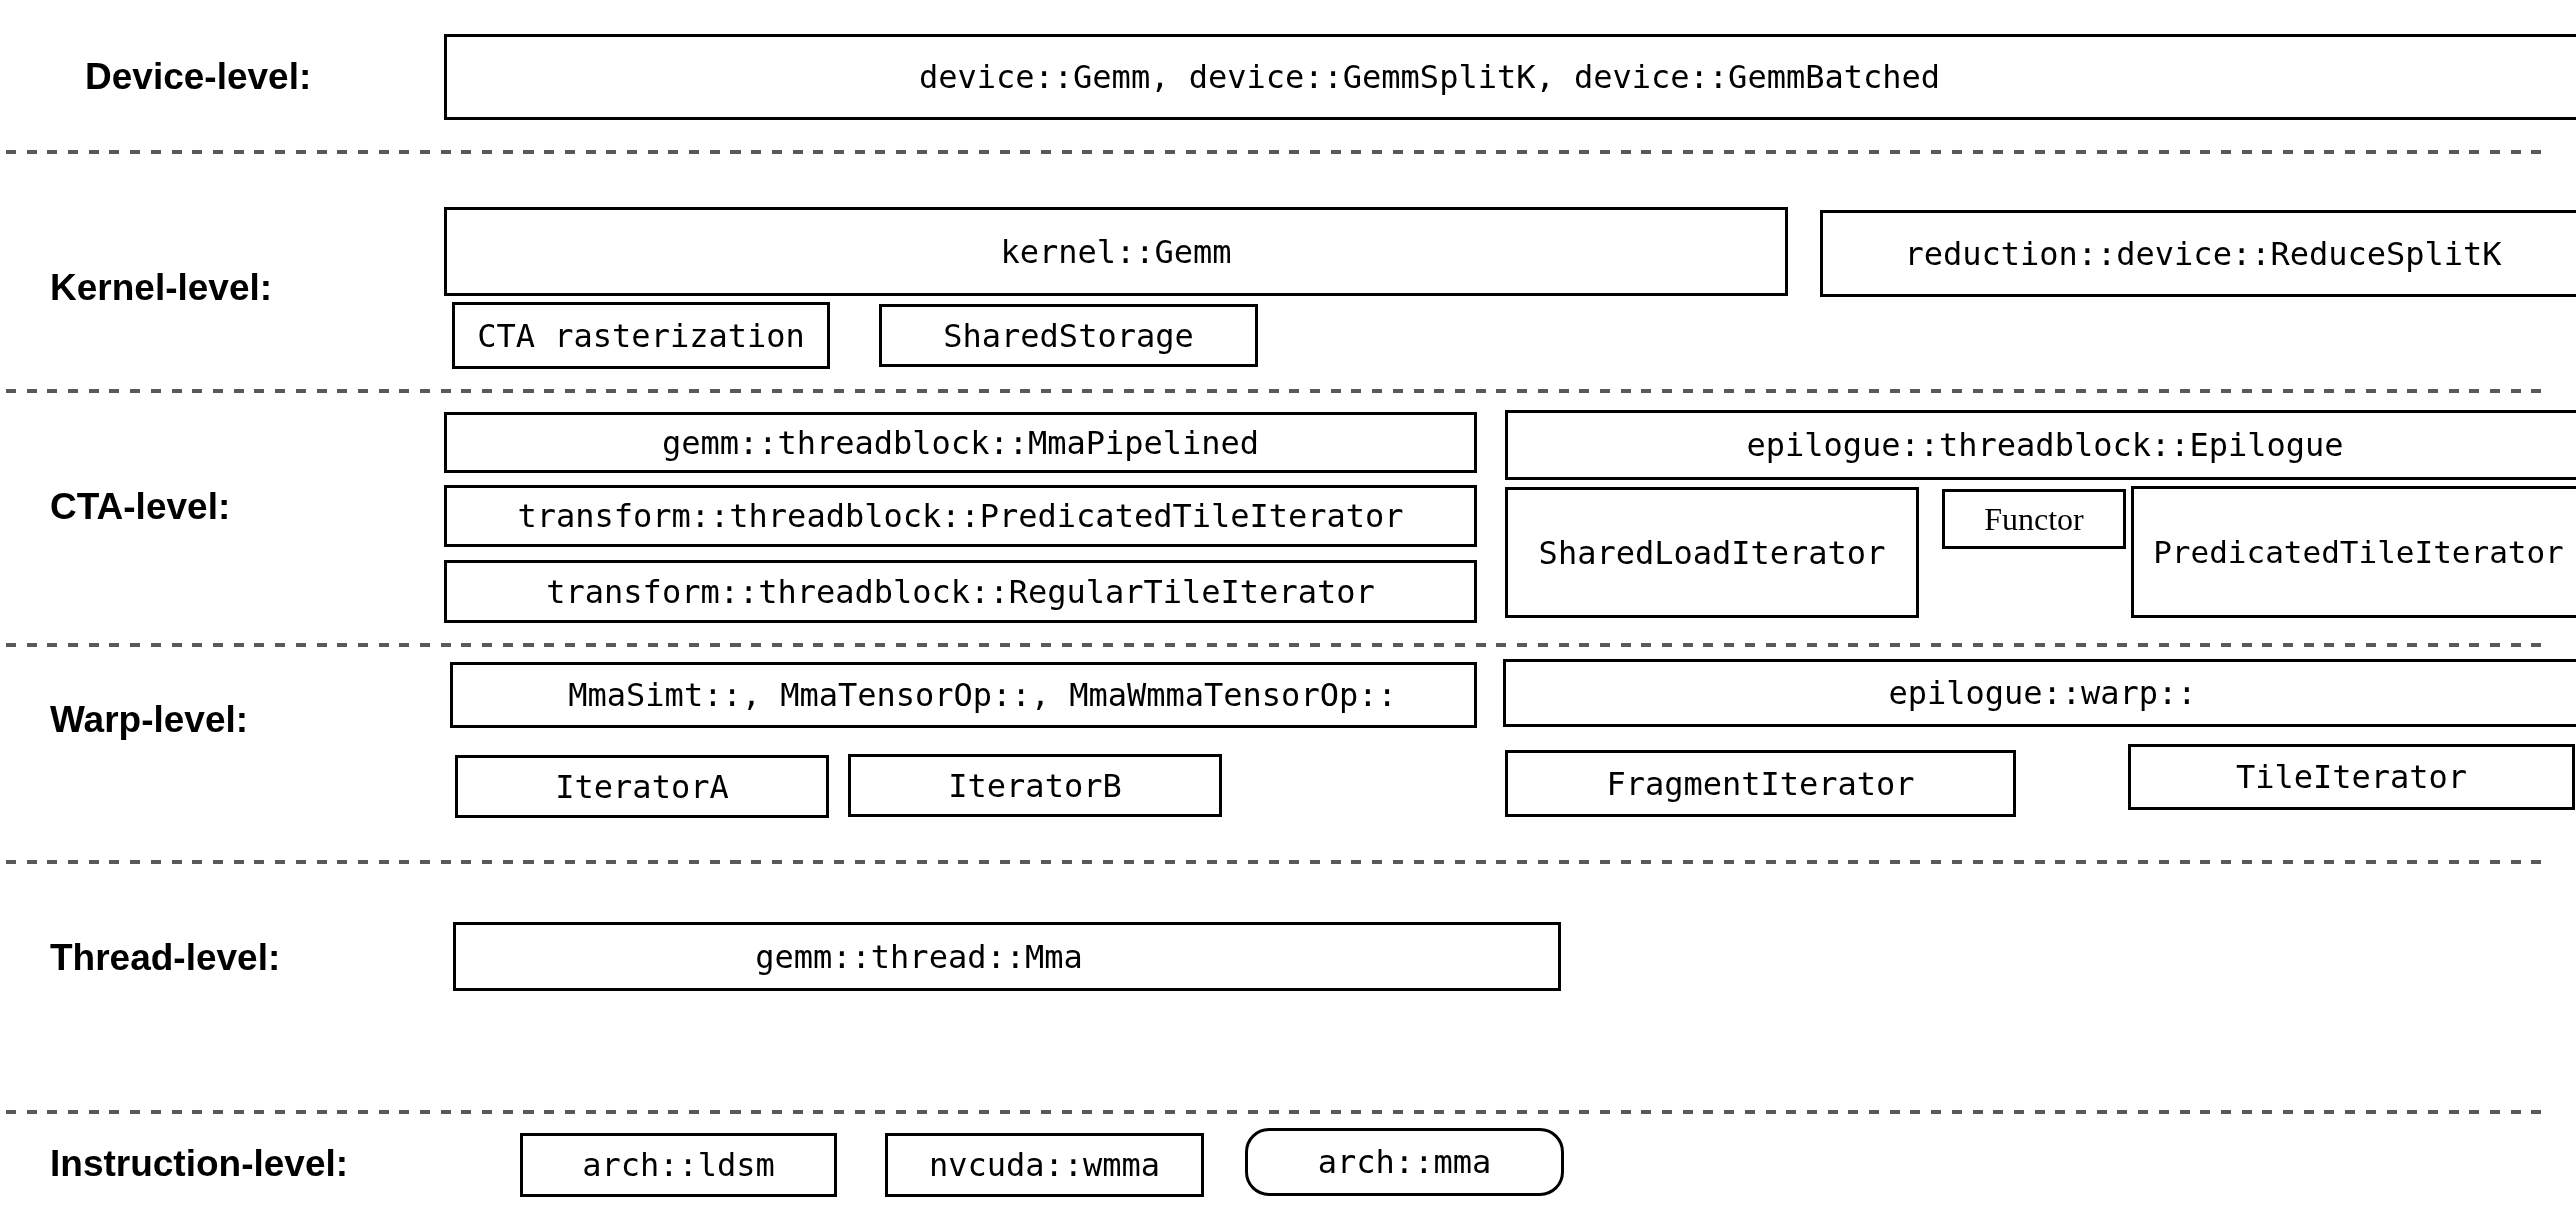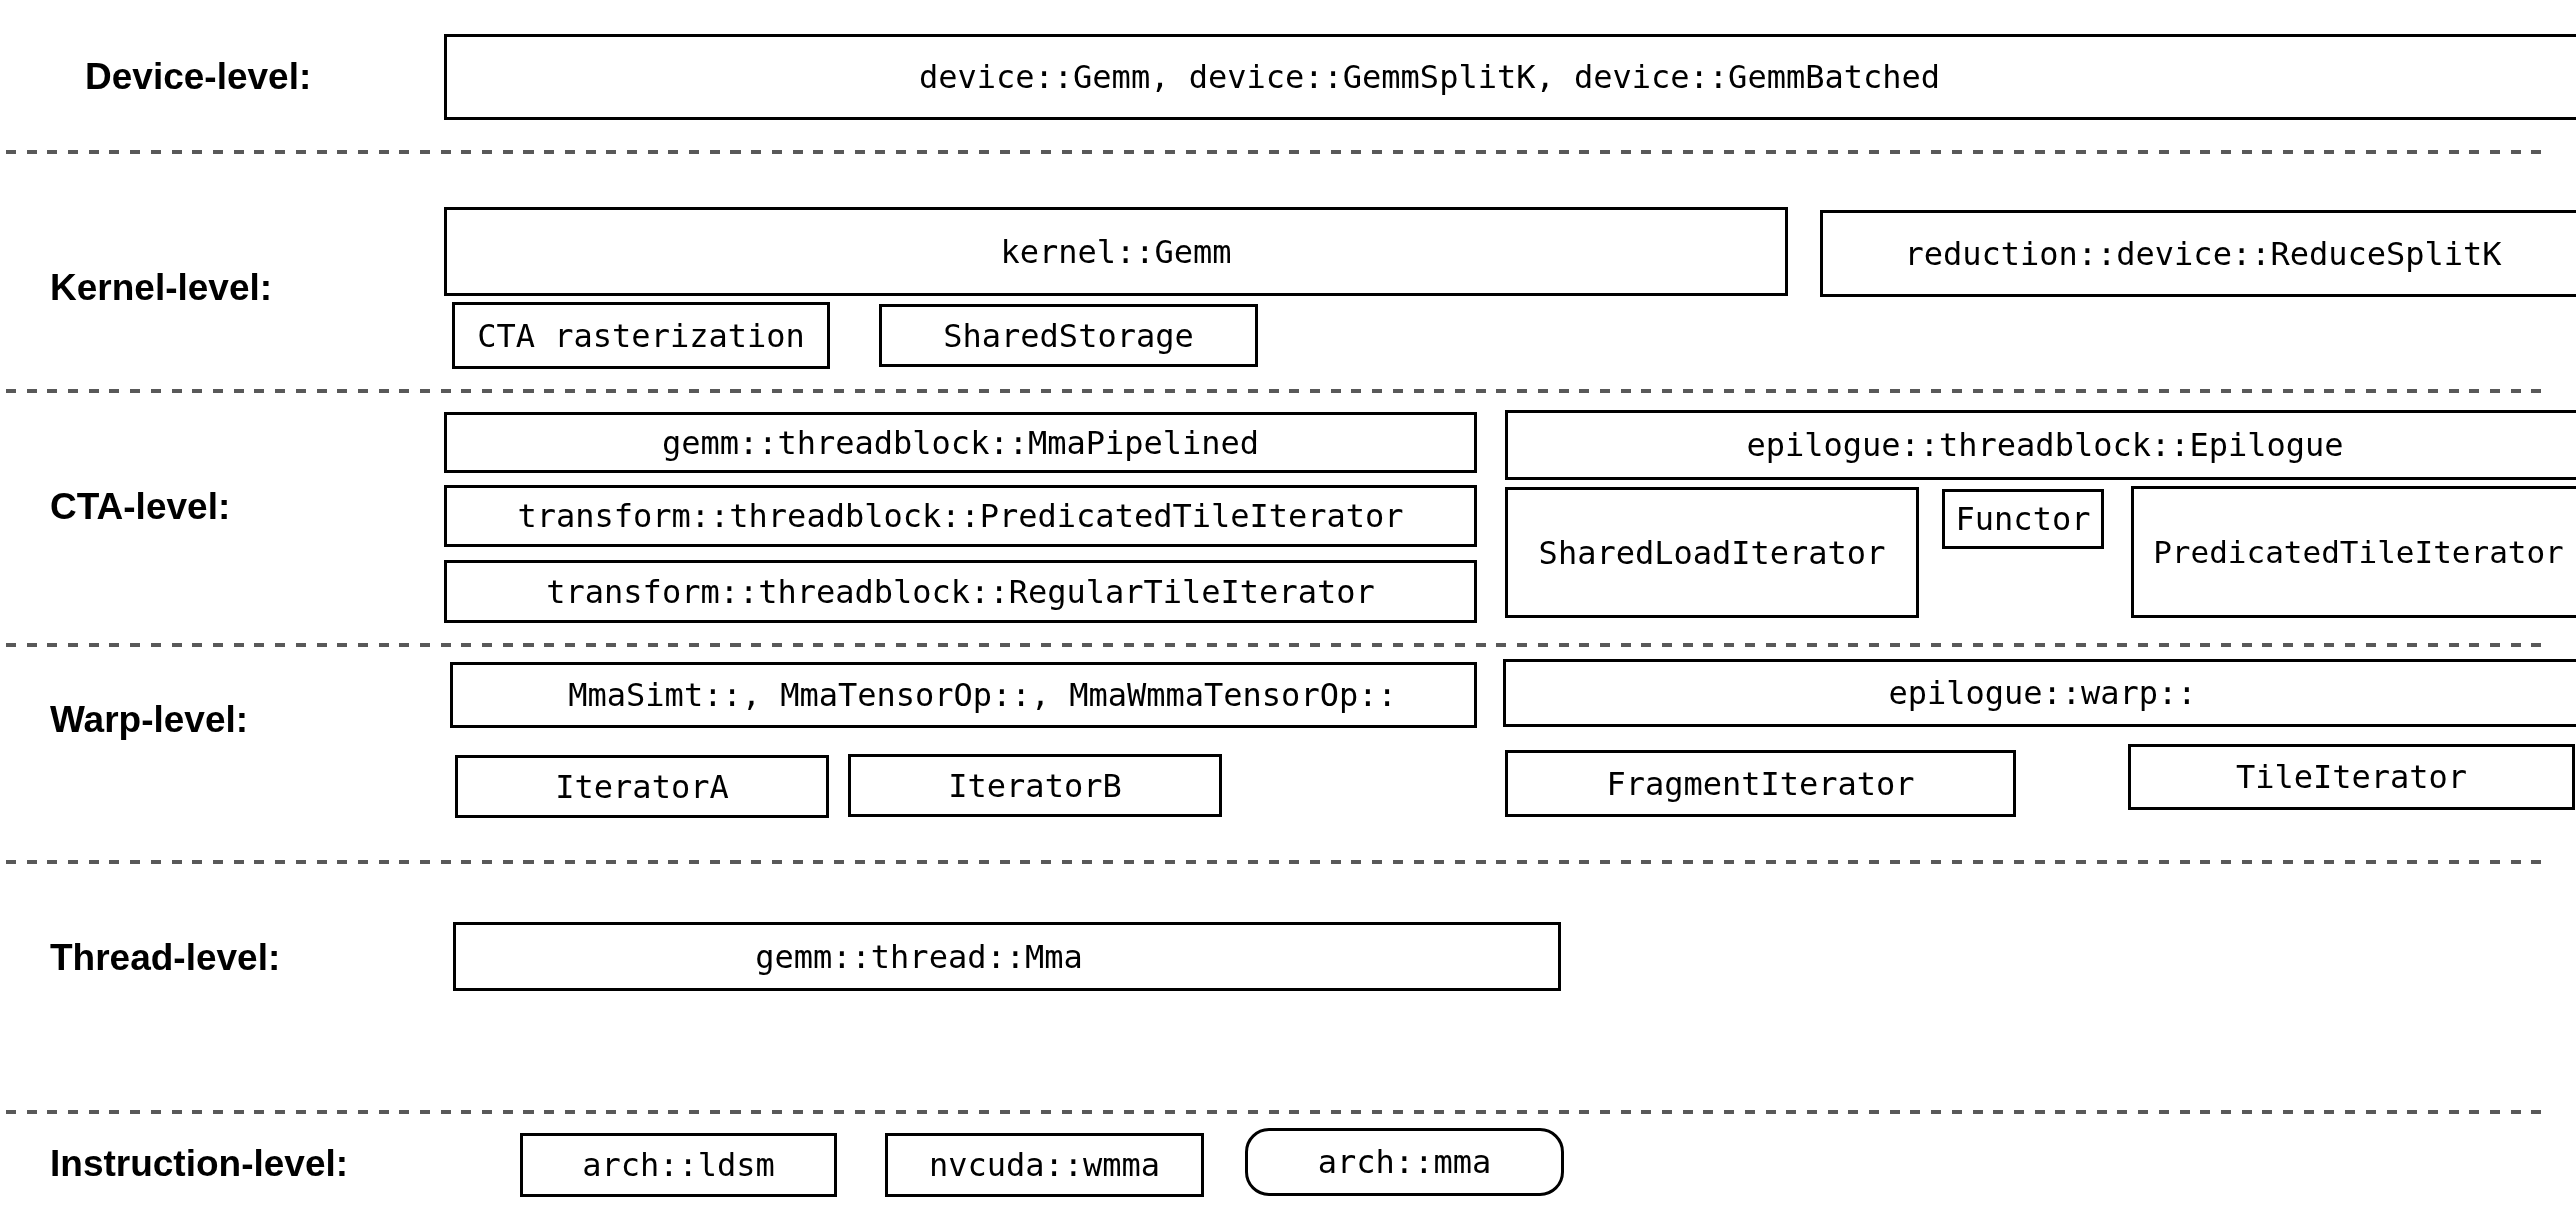--- a/index.html
+++ b/index.html
@@ -83,21 +83,21 @@
   </div>
   <div class="box" style="left:404px; top:560px; width:1033px; height:63px;">
     <span class="txt">transform::threadblock::RegularTileIterator</span>
   </div>
   <div class="box" style="left:1465px; top:410px; width:1080px; height:70px;">
     <span class="txt">epilogue::threadblock::Epilogue</span>
   </div>
   <div class="box" style="left:1465px; top:487px; width:414px; height:131px;">
     <span class="txt">SharedLoadIterator</span>
   </div>
-  <div class="box" style="left:1902px; top:489px; width:162px; height:60px;">
+  <div class="box" style="left:1902px; top:489px; width:184px; height:60px;font-family:Liberation Serif, serif;">
     <span class="txt">Functor</span>
   </div>
   <div class="box tight" style="left:2091px; top:486px; width:455px; height:132px;">
     <span class="txt">PredicatedTileIterator</span>
   </div>
 
   <div class="sep" style="top:643px;"></div>
 
   <div class="lvl" style="top:695px;">Warp-level:</div>
   <div class="box" style="left:410px; top:662px; width:1027px; height:66px;padding-left:38px;">

